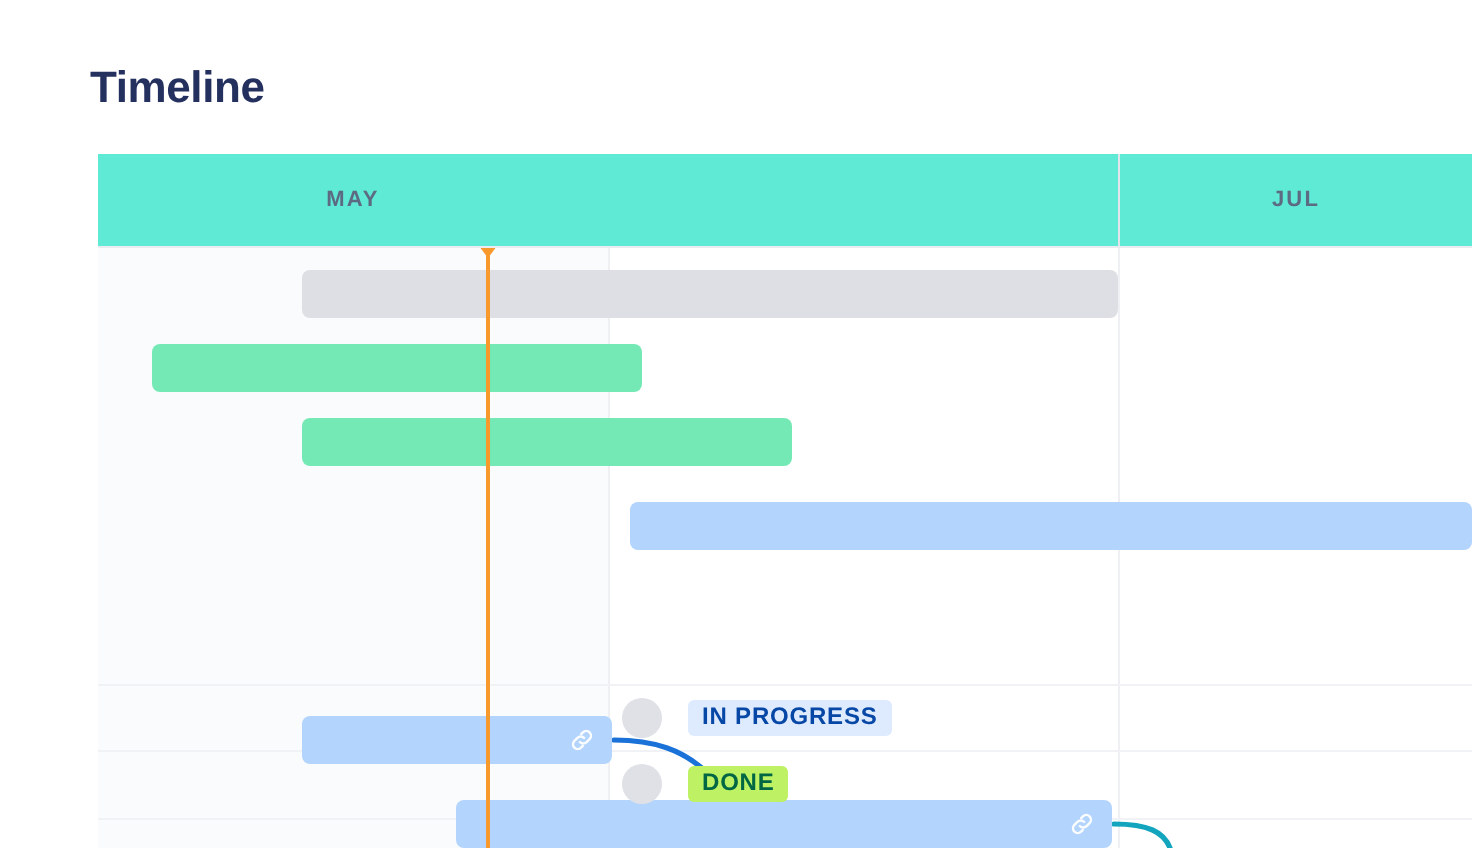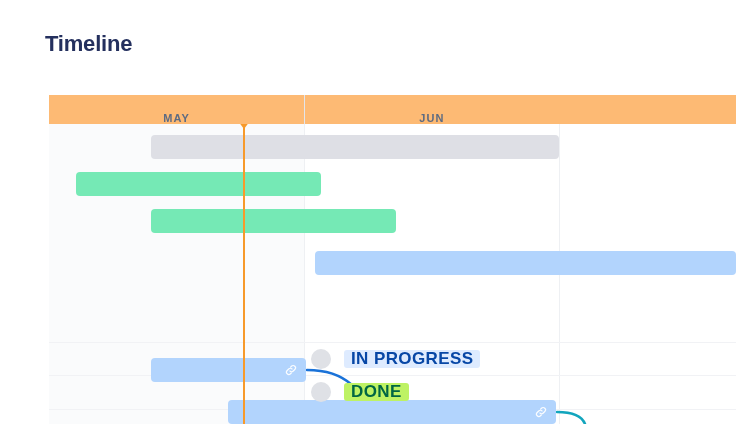--- a/index.html
+++ b/index.html
@@ -42,24 +42,24 @@
     top: 77px;
     width: 687px;
     height: 347px;
     overflow: hidden;
   }
 
   
   .tl-header {
     position: absolute;
     left: 0;
-    top: 18px;
+    top: 0;
     width: 687px;
     height: 47px;
-    background: #fdba74;
+    background: #5eead4;
     border-bottom: 1px solid #ebecf0;
     box-sizing: border-box;
   }
   .month-cell {
     position: absolute;
     top: 0;
     height: 46px;
     display: flex;
     align-items: center;
     justify-content: center;
@@ -152,21 +152,21 @@
     width: 20px;
     height: 20px;
     border-radius: 50%;
     background: #dfe1e6;
     flex: 0 0 auto;
   }
   .badge {
     margin-left: 13px;
     padding: 2px 7px 3px 7px;
     border-radius: 3px;
-    font-size: 17px;
+    font-size: 12px;
     font-weight: bold;
     letter-spacing: 0.4px;
     line-height: 13px;
     white-space: nowrap;
   }
   .badge-inprogress { background: #deebff; color: #0747a6; }
   .badge-done       { background: #bef264; color: #006644; }
 
   
   .connectors {
@@ -184,21 +184,21 @@
 <body>
 
 <div class="page">
 
   <div class="page-title">Timeline</div>
 
   <div class="timeline">
 
     <div class="tl-header">
       <div class="month-cell" id="m0" style="left: 0px; width: 255px;">MAY</div>
-      <div class="month-cell div" id="m1" style="left: 255px; width: 255px;">JUN</div>
+      <div class="month-cell div" id="m2" style="left: 510px; width: 177px;">JUL</div>
     </div>
 
     <div class="tl-body">
 
       <div class="col-shade" id="shade0" style="left: 0px; width: 255px; background: rgb(250, 251, 252);"></div>
       <div class="col-line" id="gl1" style="left: 255px; background: rgb(238, 240, 243);"></div>
       <div class="col-line" id="gl2" style="left: 510px; background: rgb(238, 240, 243);"></div>
 
       <div id="row-lines">
           <div class="row-line" style="top: 218px;"></div>

